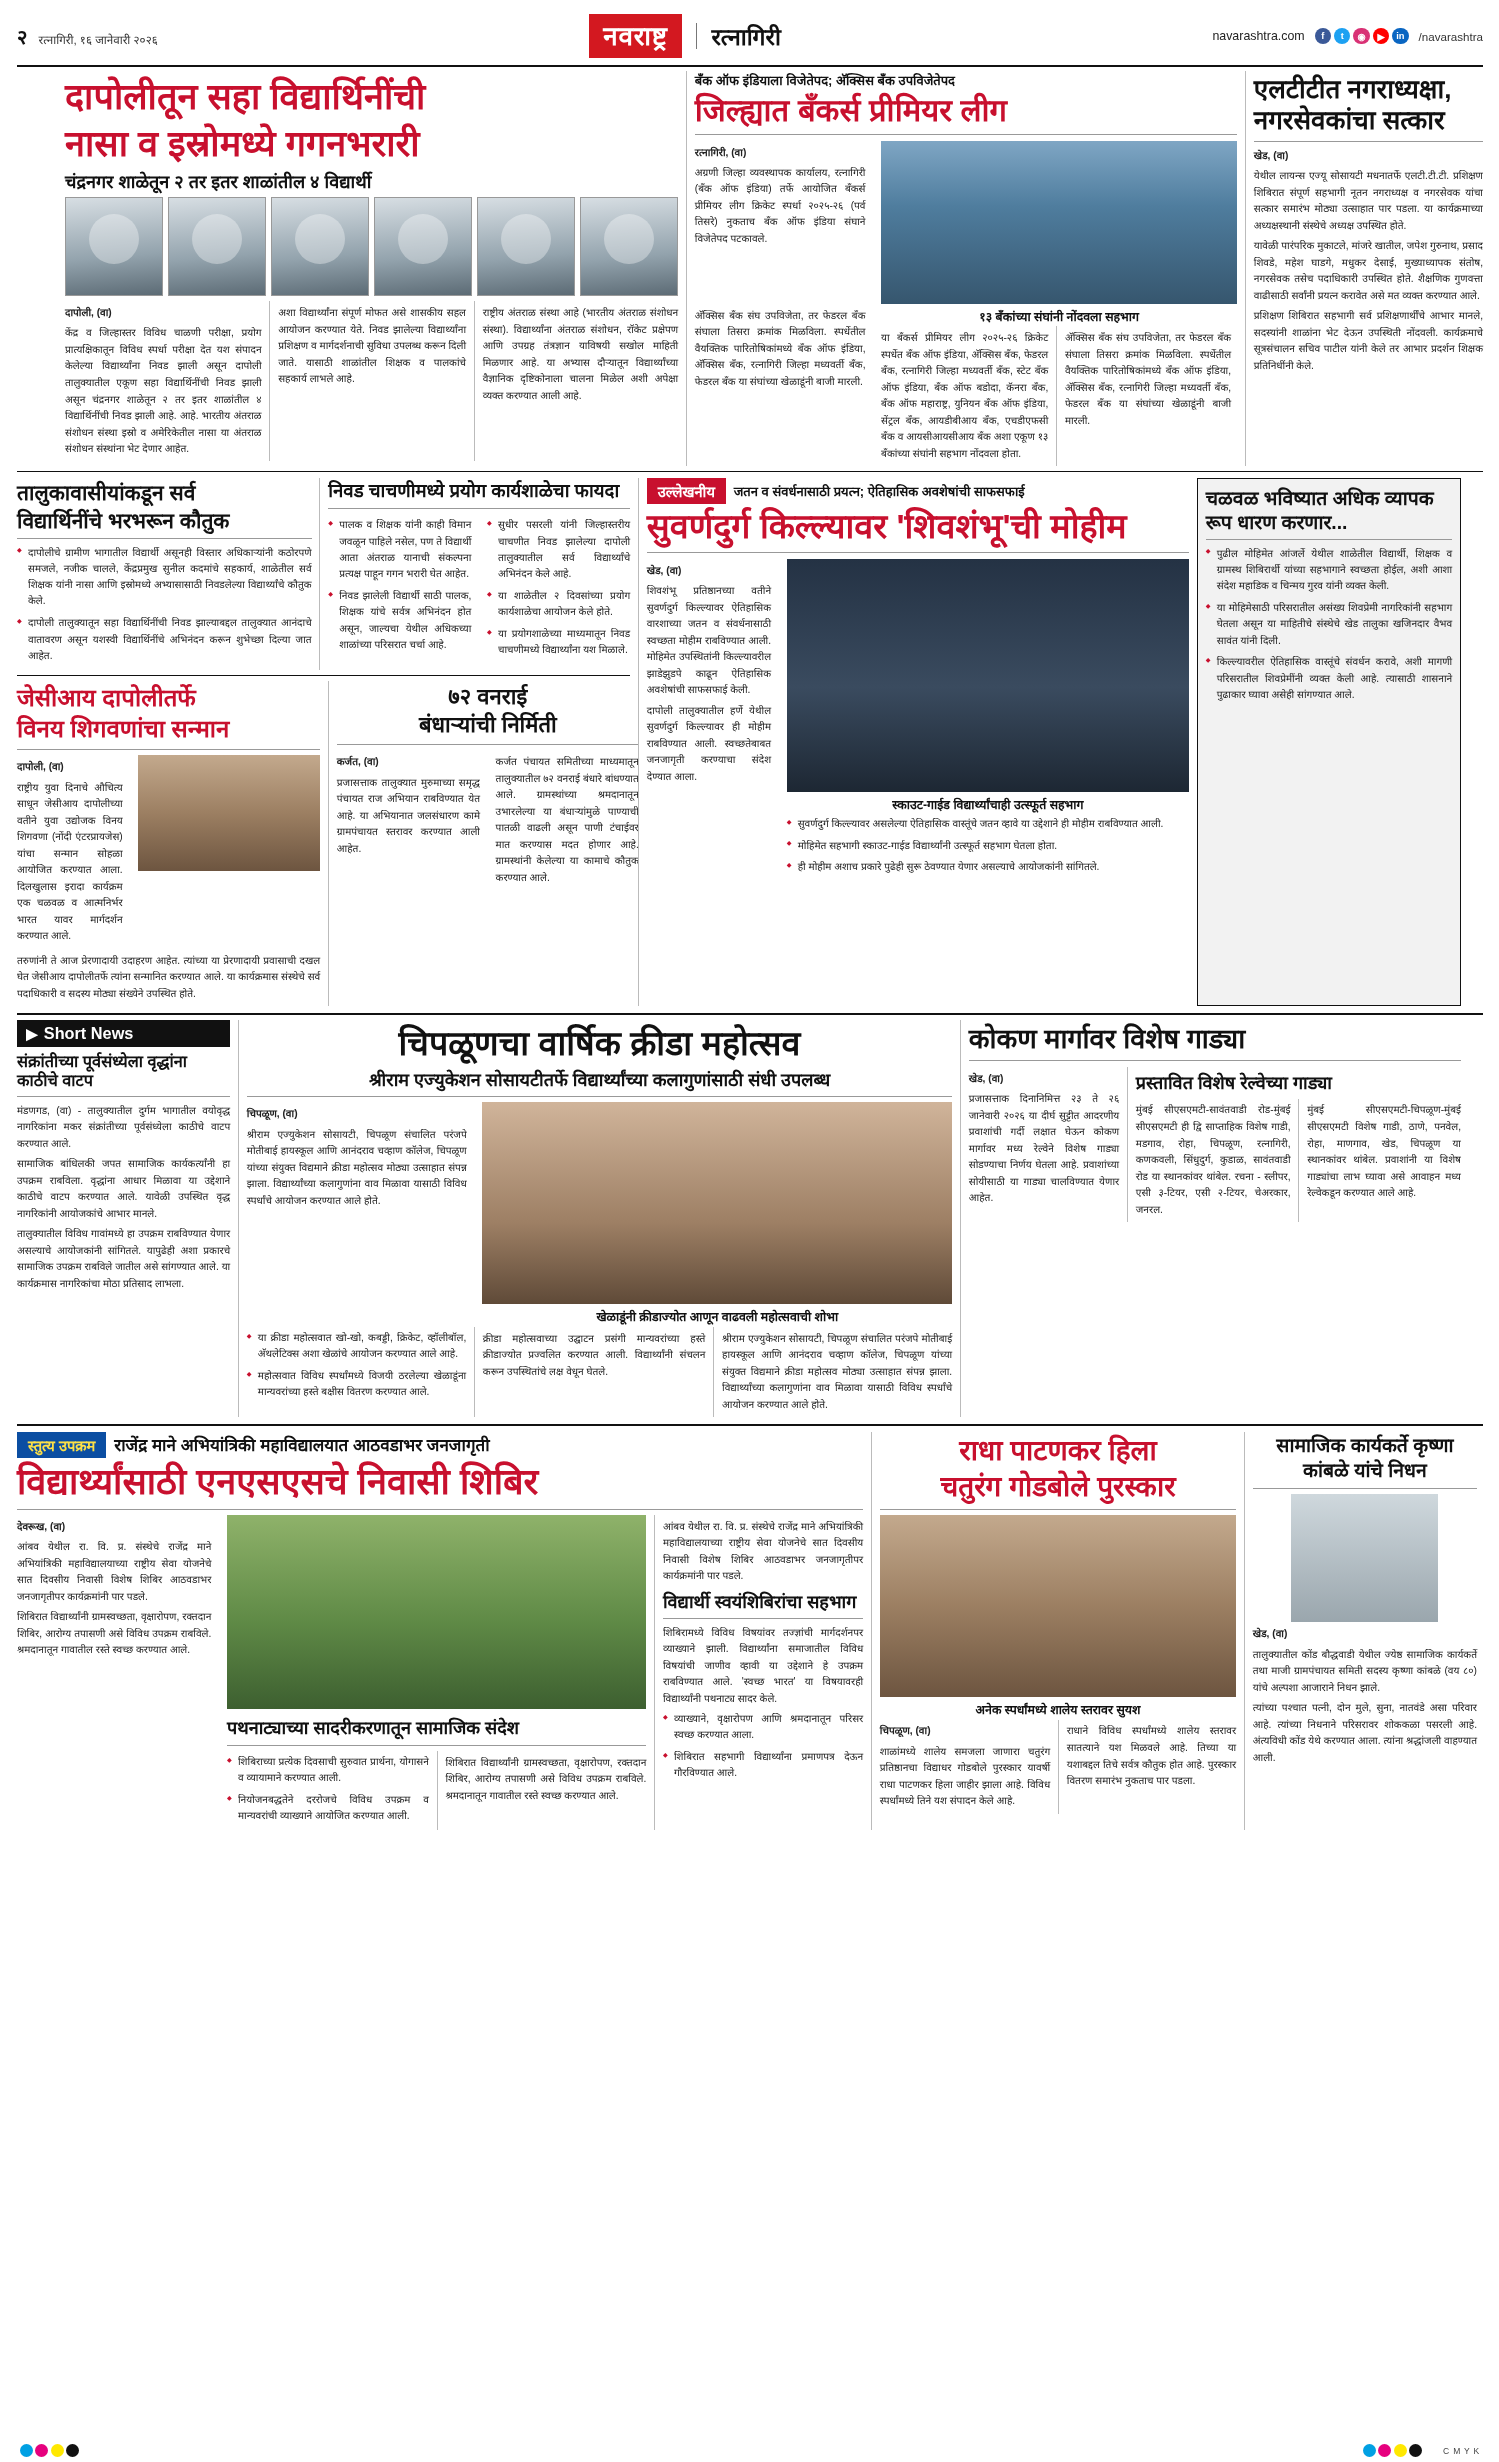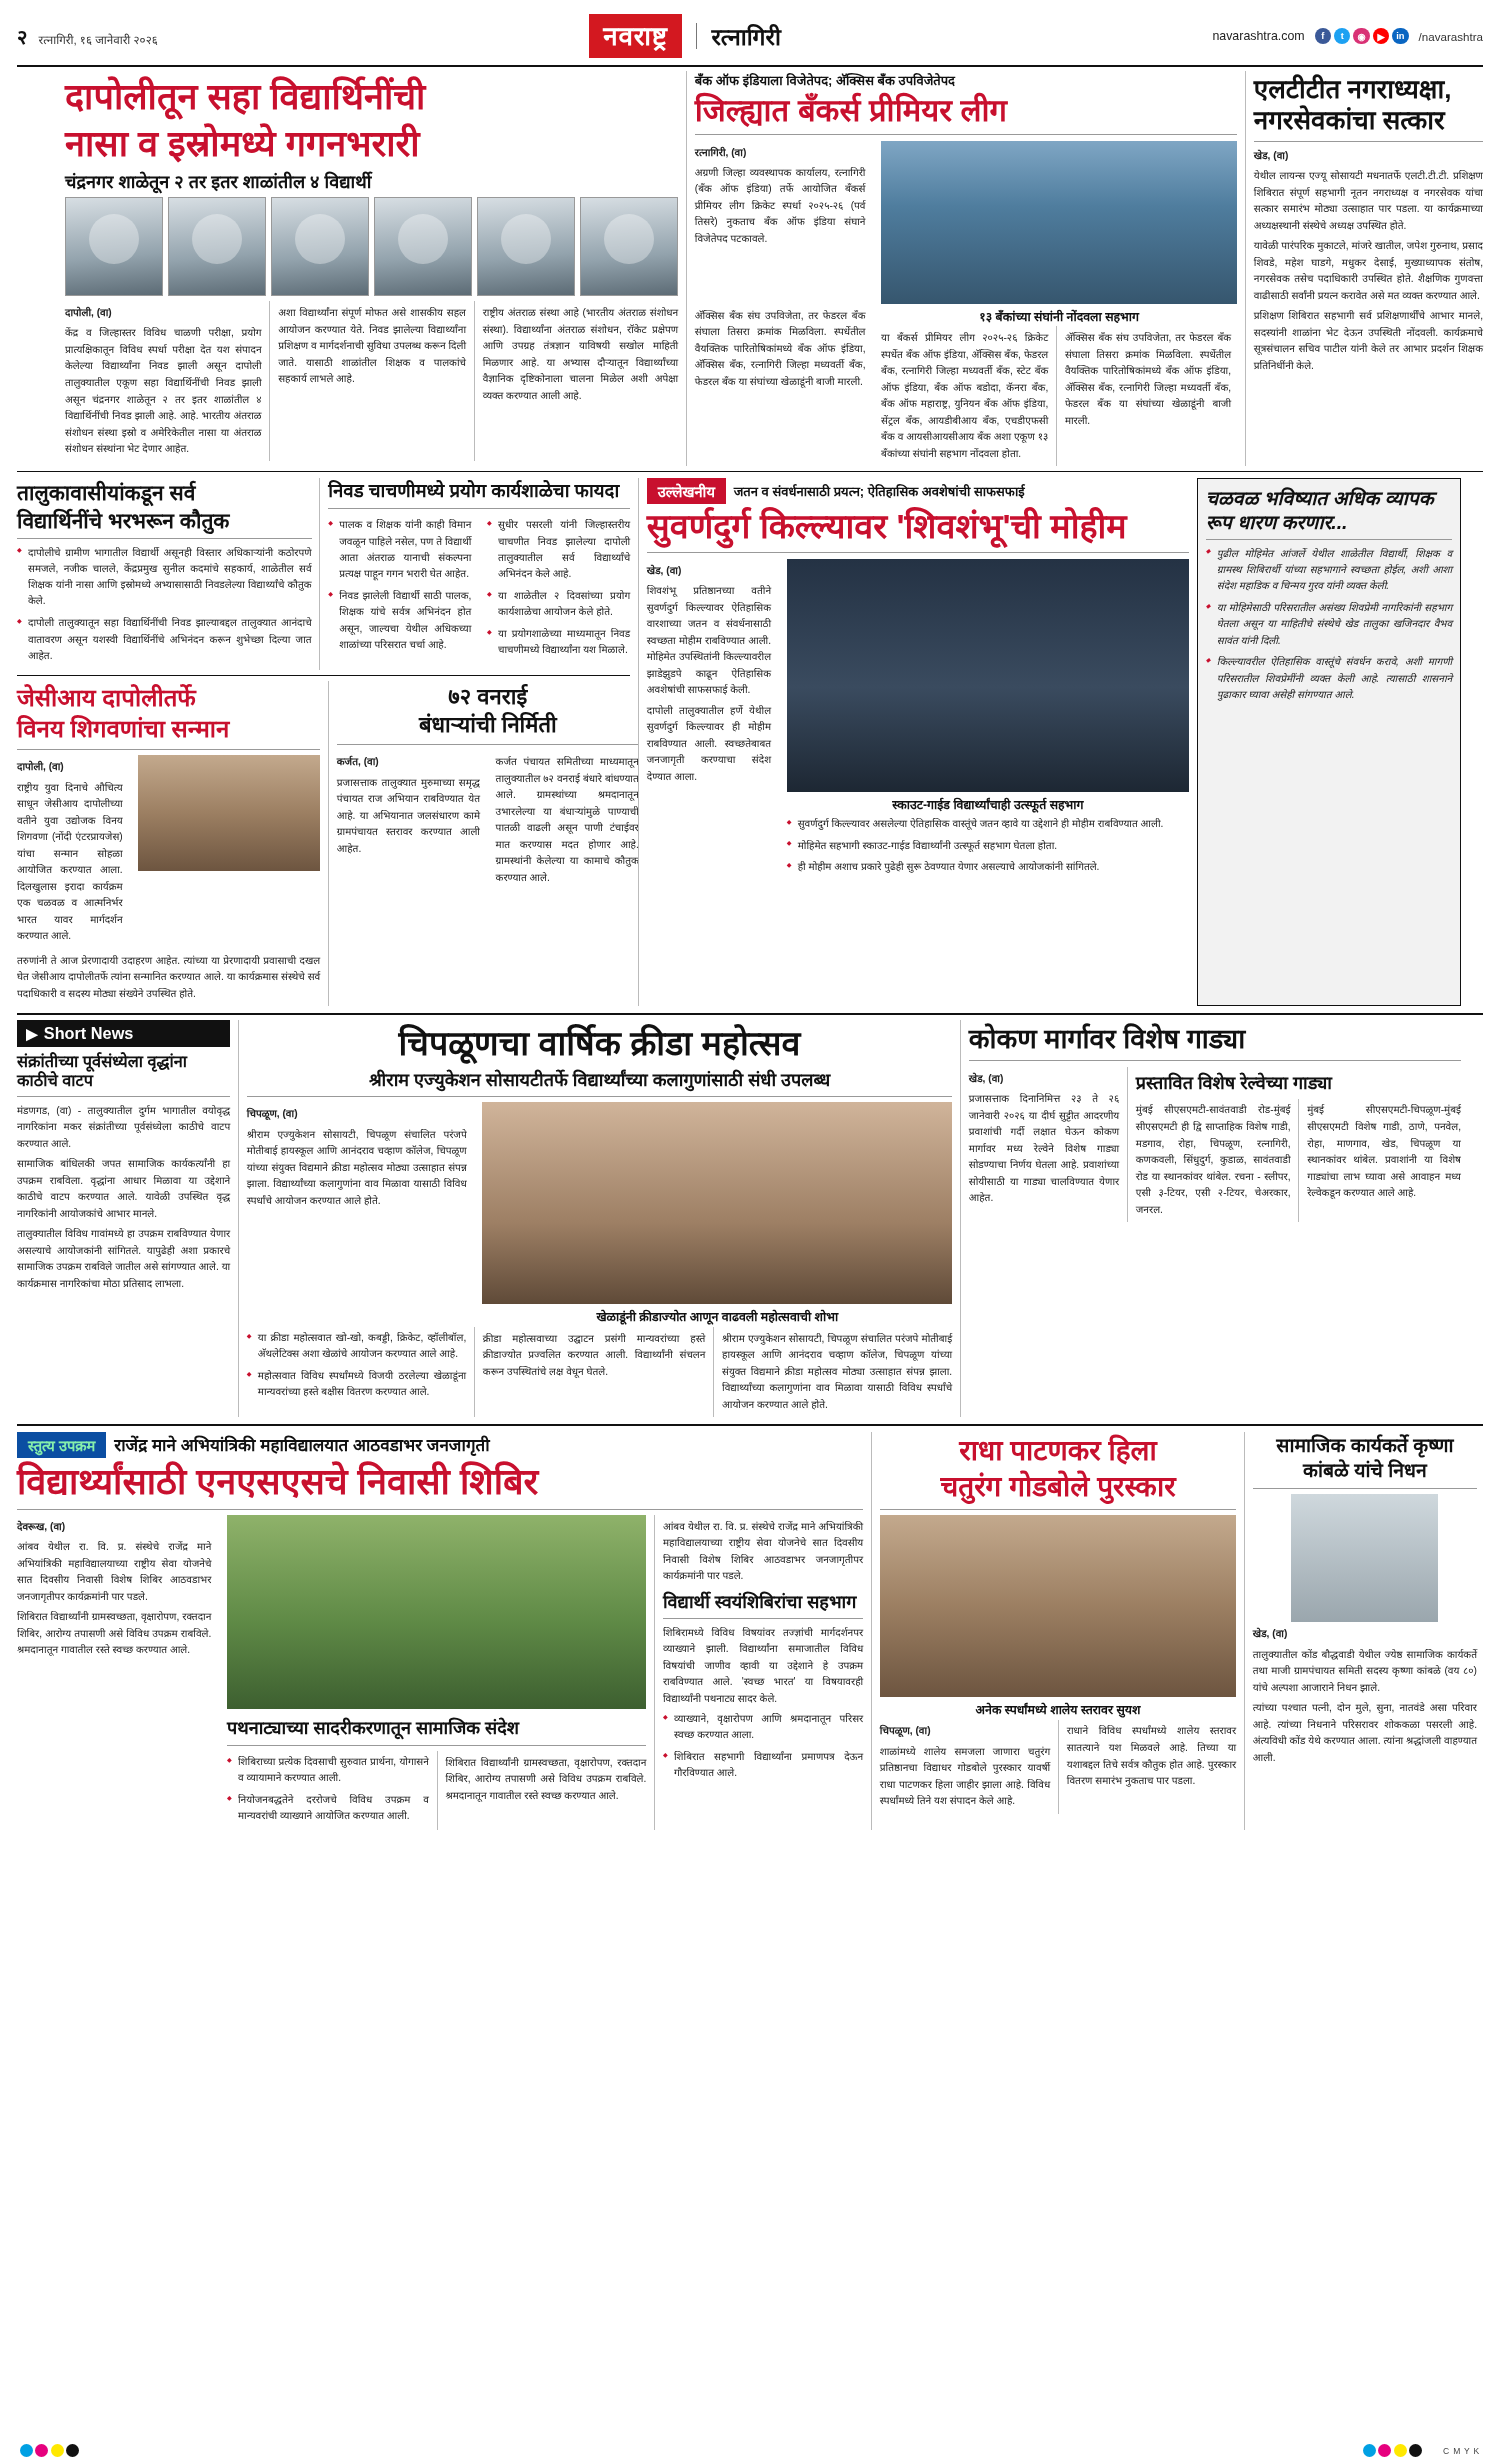--- a/index.html
+++ b/index.html
@@ -60,30 +60,30 @@
   .ph-portrait{ background:linear-gradient(180deg,#cfd8dd 0%,#9aa6ad 100%); }
   .ph-stage { background:linear-gradient(180deg,#d0b49a 0%,#9d7f64 60%,#5f4a38 100%); }
 
   .head-row { display:flex; gap:4.7px; }
   .face { flex:1; height:99px; border:0.8px solid #999; background:linear-gradient(175deg,#d7dee3,#93a3ad 60%,#5c6b75); position:relative; }
   .face:after{ content:""; position:absolute; left:24%; top:16%; width:52%; height:52%;
      border-radius:50%; background:rgba(255,255,255,.35); }
 
   .redbar { background:#c8102e; color:#fff; font-weight:bold; font-size:14.7px;
      display:inline-block; padding:3.1px 11px; }
-  .bluebar { background:#0b4ea2; color:#86efac; font-weight:bold; font-size:14.7px;
+  .bluebar { background:#0b4ea2; color:#fde047; font-weight:bold; font-size:14.7px;
      display:inline-block; padding:3.1px 11px; }
   .bar-wrap { display:flex; align-items:center; gap:7.8px; }
 
   .short-news { display:flex; align-items:center; gap:6.2px; background:#111; color:#fff;
     padding:3.9px 9.3px; font-size:16.3px; font-weight:bold; }
   .sn-arrow { color:#fff; font-size:14.7px; }
 
   .box-outline { border:1.6px solid #111; padding:6.2px 7.8px; }
-  .tint { background:#f2f2f2;font-style:italic; }
+  .tint { background:#f2f2f2; }
 
   .crop-marks { position:absolute; bottom:4.7px; left:0; right:0; display:flex;
     justify-content:space-between; padding:0 20px; }
   .swatches { display:flex; gap:2.3px; }
   .sw { width:13px; height:13px; border-radius:50%; }
   .cmyk { font-size:8.5px; letter-spacing:0.8px; color:#444; }
 
   .sep-strong { border-top:2.3px solid #111; margin:7px 0 5.4px; }
 </style>
 </head>

